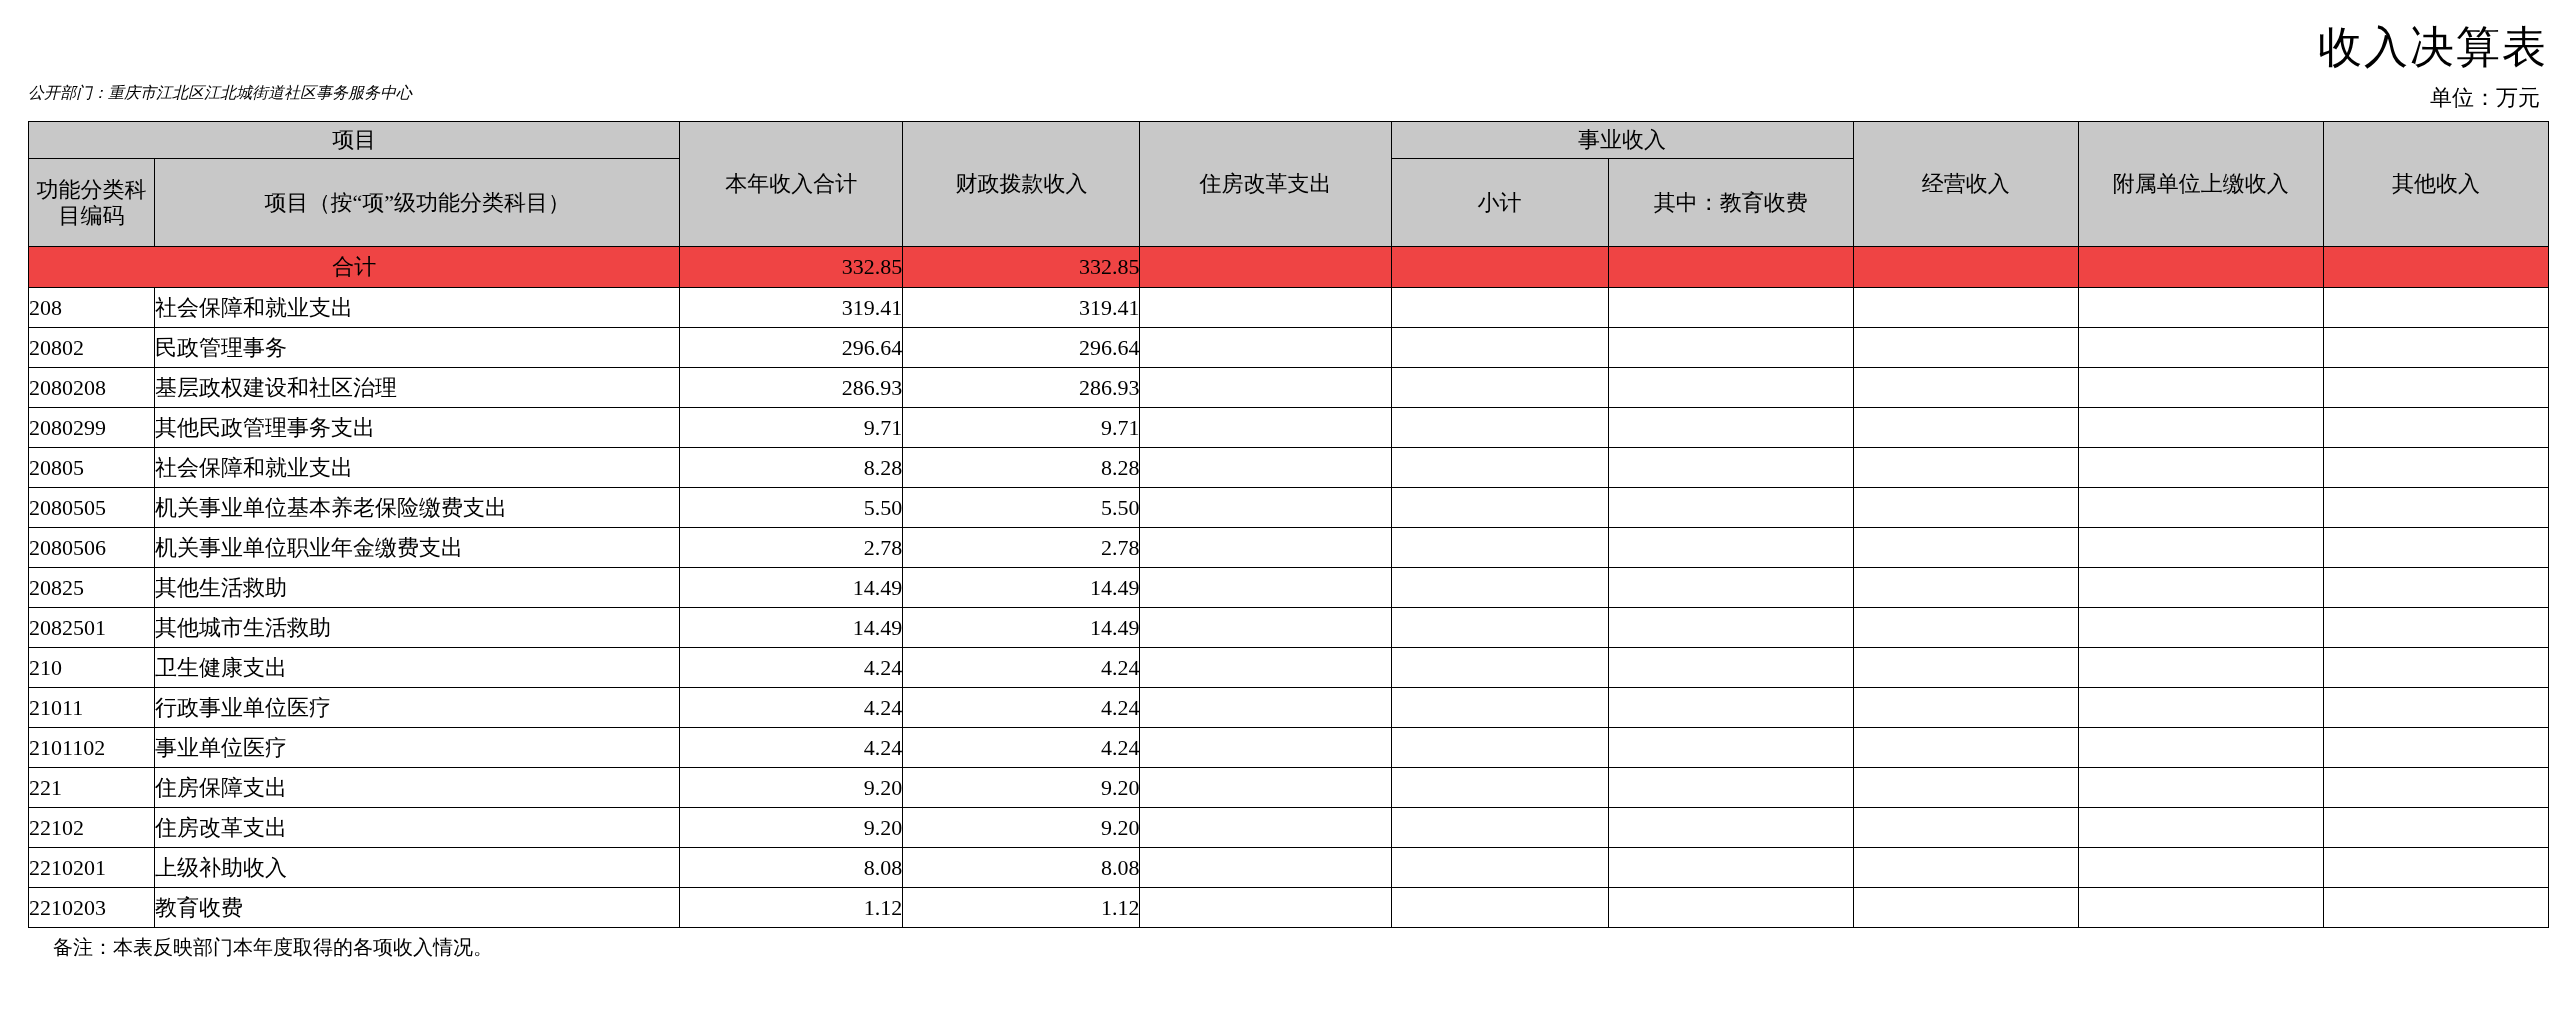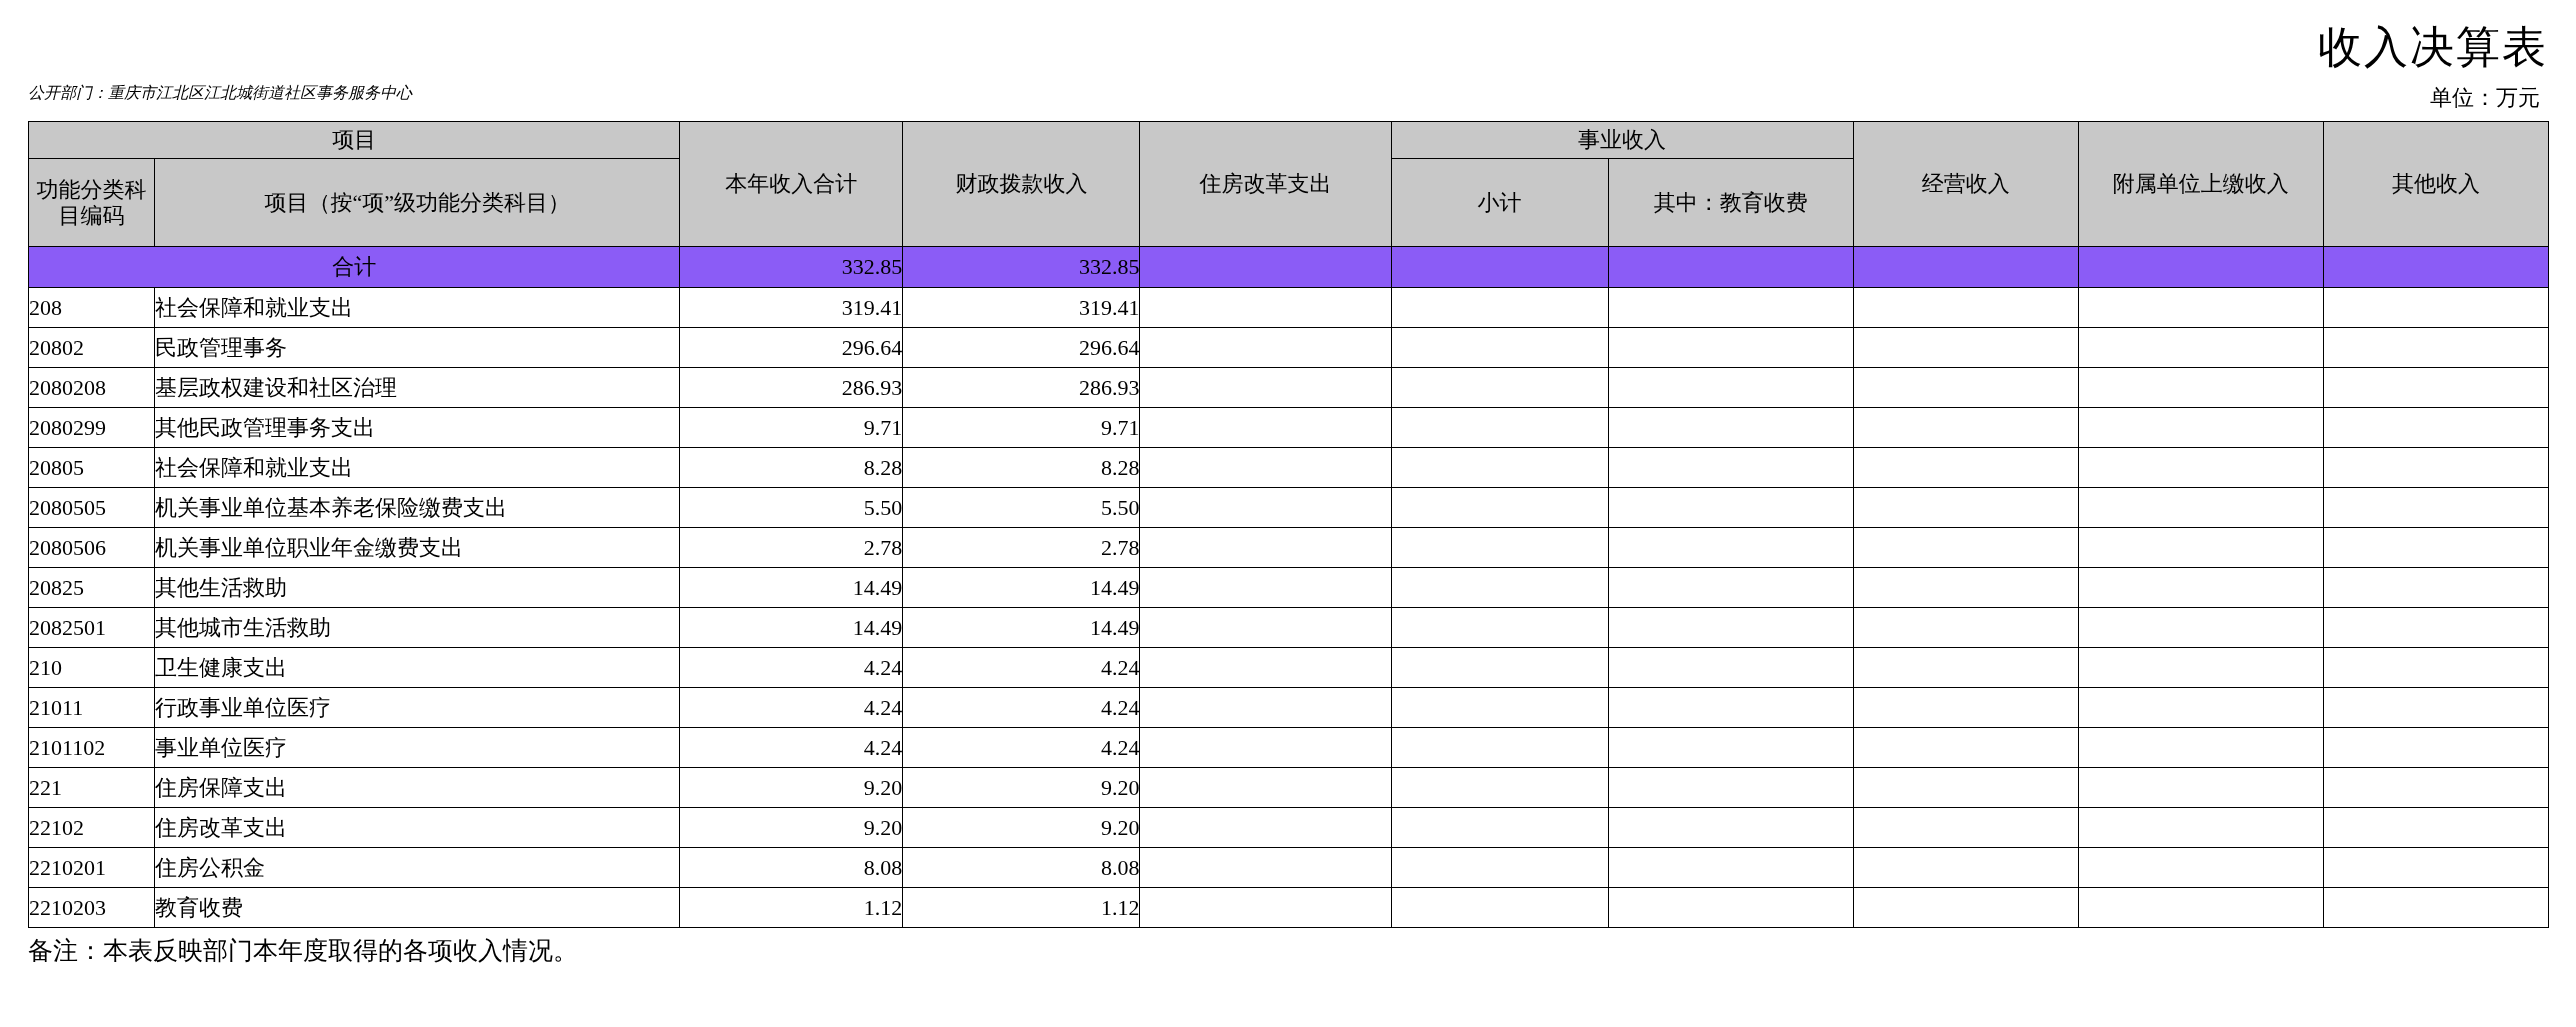--- a/index.html
+++ b/index.html
@@ -74,21 +74,21 @@
     background: #c8c8c8;
     text-align: center;
     vertical-align: middle;
     line-height: 1.15;
     font-size: 23px;
   }
   .rowh {
     height: 40px;
   }
   .total-row td {
-    background: #8b5cf6;
+    background: #ef4444;
     height: 40px;
   }
   .total-label {
     text-align: center;
     font-size: 23px;
   }
   td.code {
     padding-left: 6px;
     font-size: 22px;
     text-align: left;
@@ -102,21 +102,22 @@
   td.num {
     text-align: right;
     padding-right: 10px;
     font-size: 23px;
     font-family: "Liberation Serif", "DejaVu Serif", serif;
   }
   .ind1 { padding-left: 18px; }
   .ind2 { padding-left: 36px; }
   .footnote {
     margin-top: 6px;
-    font-size: 25px;
+    font-size: 20px;
+    margin-left: 25px;
   }
 </style>
 </head>
 <body>
 
 <div class="page">
 
   <div class="doc-title">收入决算表</div>
 
 
@@ -331,21 +332,21 @@
           <td class="num">9.20</td>
           <td class="num"></td>
           <td class="num"></td>
           <td class="num"></td>
           <td class="num"></td>
           <td class="num"></td>
           <td class="num"></td>
         </tr>
         <tr class="rowh">
           <td class="code">2210201</td>
-          <td class="name ind2">住房公积金</td>
+          <td class="name ind2">上级补助收入</td>
           <td class="num">8.08</td>
           <td class="num">8.08</td>
           <td class="num"></td>
           <td class="num"></td>
           <td class="num"></td>
           <td class="num"></td>
           <td class="num"></td>
           <td class="num"></td>
         </tr>
         <tr class="rowh">

